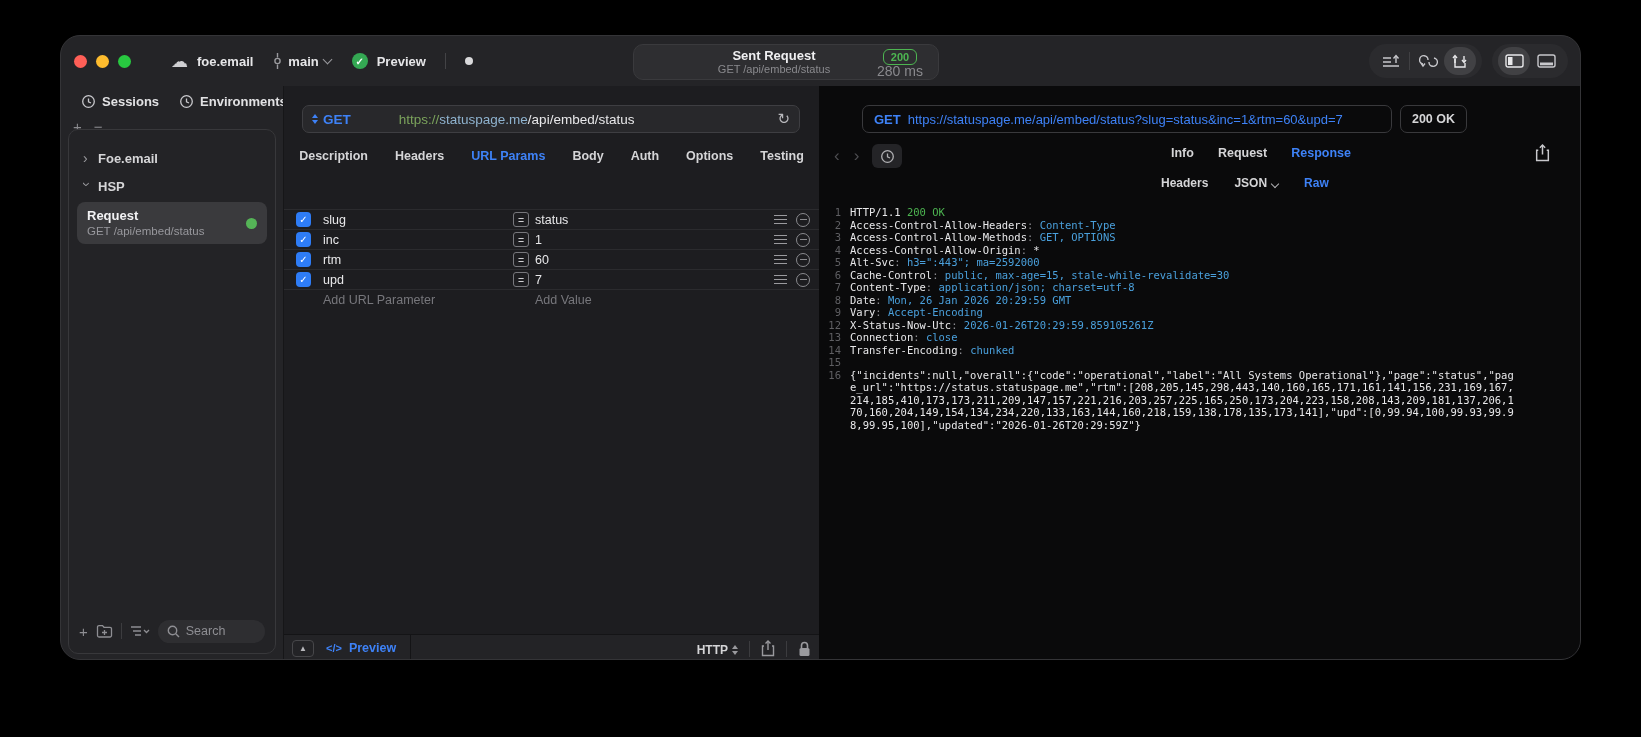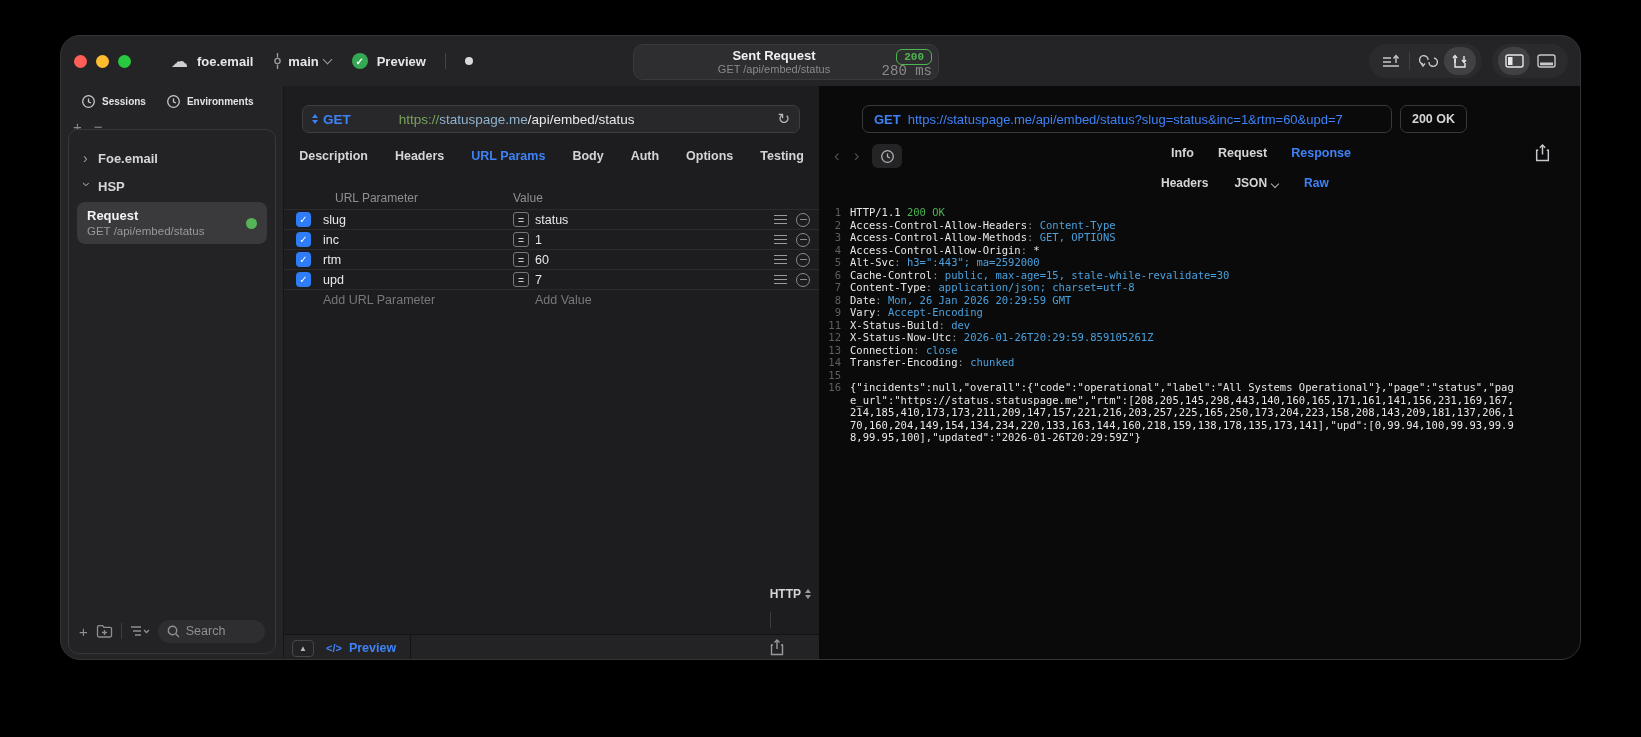--- a/index.html
+++ b/index.html
@@ -14,33 +14,33 @@
   .cloud-glyph { font-size:17px; color:#d0d0d3; font-weight:400; }
   .branch-wrap { display:flex; align-items:center; gap:5px; margin-left:10px; }
   .chev { width:7px; height:7px; border-right:1.6px solid #9a9a9e; border-bottom:1.6px solid #9a9a9e; transform:rotate(45deg); margin-top:-3px; }
   .sync-check { width:16px; height:16px; border-radius:50%; background:#34a853; color:#fff; font-size:10px; display:flex; align-items:center; justify-content:center; margin-left:12px; }
   .tb-div { width:1px; height:16px; background:#434346; margin:0 10px; }
   .tb-dot { width:8px; height:8px; border-radius:50%; background:#d9d9db; }
   .center-pill { position:absolute; left:572px; top:8px; width:306px; height:36px; background:#2e2e31; border:1px solid #3a3a3d; border-radius:10px; display:flex; align-items:center; }
   .cp-text { flex:1; text-align:center; padding-left:46px; }
   .cp-title { font-size:13px; font-weight:700; color:#f0f0f2; line-height:15px; }
   .cp-sub { font-size:11px; color:#8a8a8e; line-height:13px; }
-  .cp-right { width:70px; text-align:right; padding-right:6px;font-family:Liberation Mono, monospace; }
+  .cp-right { width:70px; text-align:center; padding-right:6px; }
   .cp-badge { display:inline-block; border:1.5px solid #4db551; color:#4db551; font-size:11px; font-weight:700; border-radius:6px; padding:0 7px; line-height:14px; }
   .cp-ms { font-size:14px; color:#8a8a8e; line-height:13px; }
   .tb-right { position:absolute; right:12px; top:8px; display:flex; gap:10px; }
   .icon-pill { height:34px; background:#2b2b2e; border-radius:17px; display:flex; align-items:center; padding:0 6px; }
   .ip-btn { width:32px; height:28px; display:flex; align-items:center; justify-content:center; border-radius:14px; }
   .ip-btn.active { background:#414144; }
   .ip-div { width:1px; height:18px; background:#404043; margin:0 2px; }
 
   
   .sidebar { position:absolute; left:0; top:50px; width:222px; height:575px; }
   .sb-tabs { position:absolute; left:20px; top:8px; display:flex; gap:20px; align-items:center; }
-  .sb-tab { display:flex; align-items:center; gap:6px; color:#e2e2e4; font-size:10px; font-weight:700; }
+  .sb-tab { display:flex; align-items:center; gap:6px; color:#e2e2e4; font-size:13px; font-weight:700; }
   .sb-plusminus { position:absolute; left:12px; top:32px; color:#8a8a8e; font-size:15px; display:flex; gap:12px; }
   .sb-panel { position:absolute; left:7px; top:43px; width:208px; height:525px; border:1px solid #38383b; border-radius:10px; background:#232326; }
   .tree { padding:14px 8px 0 8px; }
   .tree-row { display:flex; align-items:center; gap:7px; color:#d6d6d8; font-size:13px; font-weight:700; padding:6px 6px; }
   .tree-chev { color:#9a9a9e; font-size:14px; font-weight:400; width:8px; display:inline-block; }
   .tree-chev.open { transform:rotate(90deg); }
   .req-card { margin:2px 0 0 0; background:#3a3a3d; border-radius:8px; padding:6px 10px; display:flex; align-items:center; }
   .req-card-text { flex:1; }
   .req-title { color:#f2f2f4; font-size:13px; font-weight:700; line-height:16px; }
   .req-sub { color:#98989d; font-size:11.5px; line-height:14px; }
@@ -73,21 +73,21 @@
   .drag-lines { width:13px; height:9px; background:linear-gradient(#9a9a9e,#9a9a9e) 0 0/13px 1.4px no-repeat, linear-gradient(#9a9a9e,#9a9a9e) 0 4px/13px 1.4px no-repeat, linear-gradient(#9a9a9e,#9a9a9e) 0 8px/13px 1.4px no-repeat; }
   .minus-circle { width:14px; height:14px; border:1.3px solid #8a8a8e; border-radius:50%; display:flex; align-items:center; justify-content:center; }
   .minus-circle i { display:block; width:7px; height:1.4px; background:#8a8a8e; }
   .prow.add { color:#77777c; border-top:1px solid #2b2b2e; }
   .prow.add .pname { margin-left:27px; }
   .m-footer { position:absolute; left:0; bottom:0; width:100%; height:27px; background:#232326; border-top:1px solid #141416; display:flex; align-items:center; padding:0 8px; }
   .collapse-box { width:22px; height:17px; border:1px solid #47474a; border-radius:4px; color:#b8b8bc; font-size:8px; display:flex; align-items:center; justify-content:center; margin-right:12px; }
   .preview-btn { display:flex; align-items:center; gap:7px; color:#3e82f7; font-size:12.5px; font-weight:600; }
   .code-tag { font-size:11px; font-weight:700; }
   .mf-div { width:1px; height:27px; background:#141416; margin-left:14px; }
-  .mf-right { margin-left:auto; display:flex; align-items:flex-start; gap:11px;flex-direction:column; }
+  .mf-right { margin-left:auto; display:flex; align-items:flex-end; gap:11px; }
   .http-sel { display:flex; align-items:center; gap:4px; color:#d5d5d7; font-size:12px; font-weight:700; }
   .mini-updown { display:flex; flex-direction:column; gap:2px; }
   .mini-updown i { width:0; height:0; border-left:3px solid transparent; border-right:3px solid transparent; display:block; }
   .mini-updown .u { border-bottom:4px solid #9a9a9e; } .mini-updown .d { border-top:4px solid #9a9a9e; }
   .mfr-div { width:1px; height:16px; background:#3c3c3f; }
 
   
   .rightp { position:absolute; left:758px; top:50px; width:763px; height:575px; background:#0a0a0b; }
   .r-url-box { position:absolute; left:43px; top:19px; width:530px; height:28px; border:1px solid #39393c; border-radius:7px; display:flex; align-items:center; padding:0 11px; font-size:13px; color:#3e82f7; white-space:nowrap; overflow:hidden; }
   .r-method { font-weight:700; margin-right:7px; }
@@ -289,24 +289,20 @@
 
         <span class="m-tab">Body</span>
 
         <span class="m-tab">Auth</span>
 
         <span class="m-tab">Options</span>
 
         <span class="m-tab">Testing</span>
       </div>
 
-    <div class="params-head">
-      <span class="ph-name">URL Parameter</span>
-      <span class="ph-value">Value</span>
-    </div>
 
     <div class="params-rows">
 
         <div class="prow">
           <span class="pcheck">✓</span>
           <span class="pname">slug</span>
           <span class="peq">=</span>
           <span class="pval">status</span>
           <span class="picons">
             <span class="drag-lines"></span>
@@ -468,24 +464,20 @@
         </div>
         <div class="cline">
           <span class="ln">8</span>
           <span class="ct"><span class="k">Date</span><span class="p">: </span><span class="v">Mon, 26 Jan 2026 20:29:59 GMT</span></span>
         </div>
         <div class="cline">
           <span class="ln">9</span>
           <span class="ct"><span class="k">Vary</span><span class="p">: </span><span class="v">Accept-Encoding</span></span>
         </div>
         <div class="cline">
-          <span class="ln">11</span>
-          <span class="ct"><span class="k">X-Status-Build</span><span class="p">: </span><span class="v">dev</span></span>
-        </div>
-        <div class="cline">
           <span class="ln">12</span>
           <span class="ct"><span class="k">X-Status-Now-Utc</span><span class="p">: </span><span class="v">2026-01-26T20:29:59.859105261Z</span></span>
         </div>
         <div class="cline">
           <span class="ln">13</span>
           <span class="ct"><span class="k">Connection</span><span class="p">: </span><span class="v">close</span></span>
         </div>
         <div class="cline">
           <span class="ln">14</span>
           <span class="ct"><span class="k">Transfer-Encoding</span><span class="p">: </span><span class="v">chunked</span></span>

